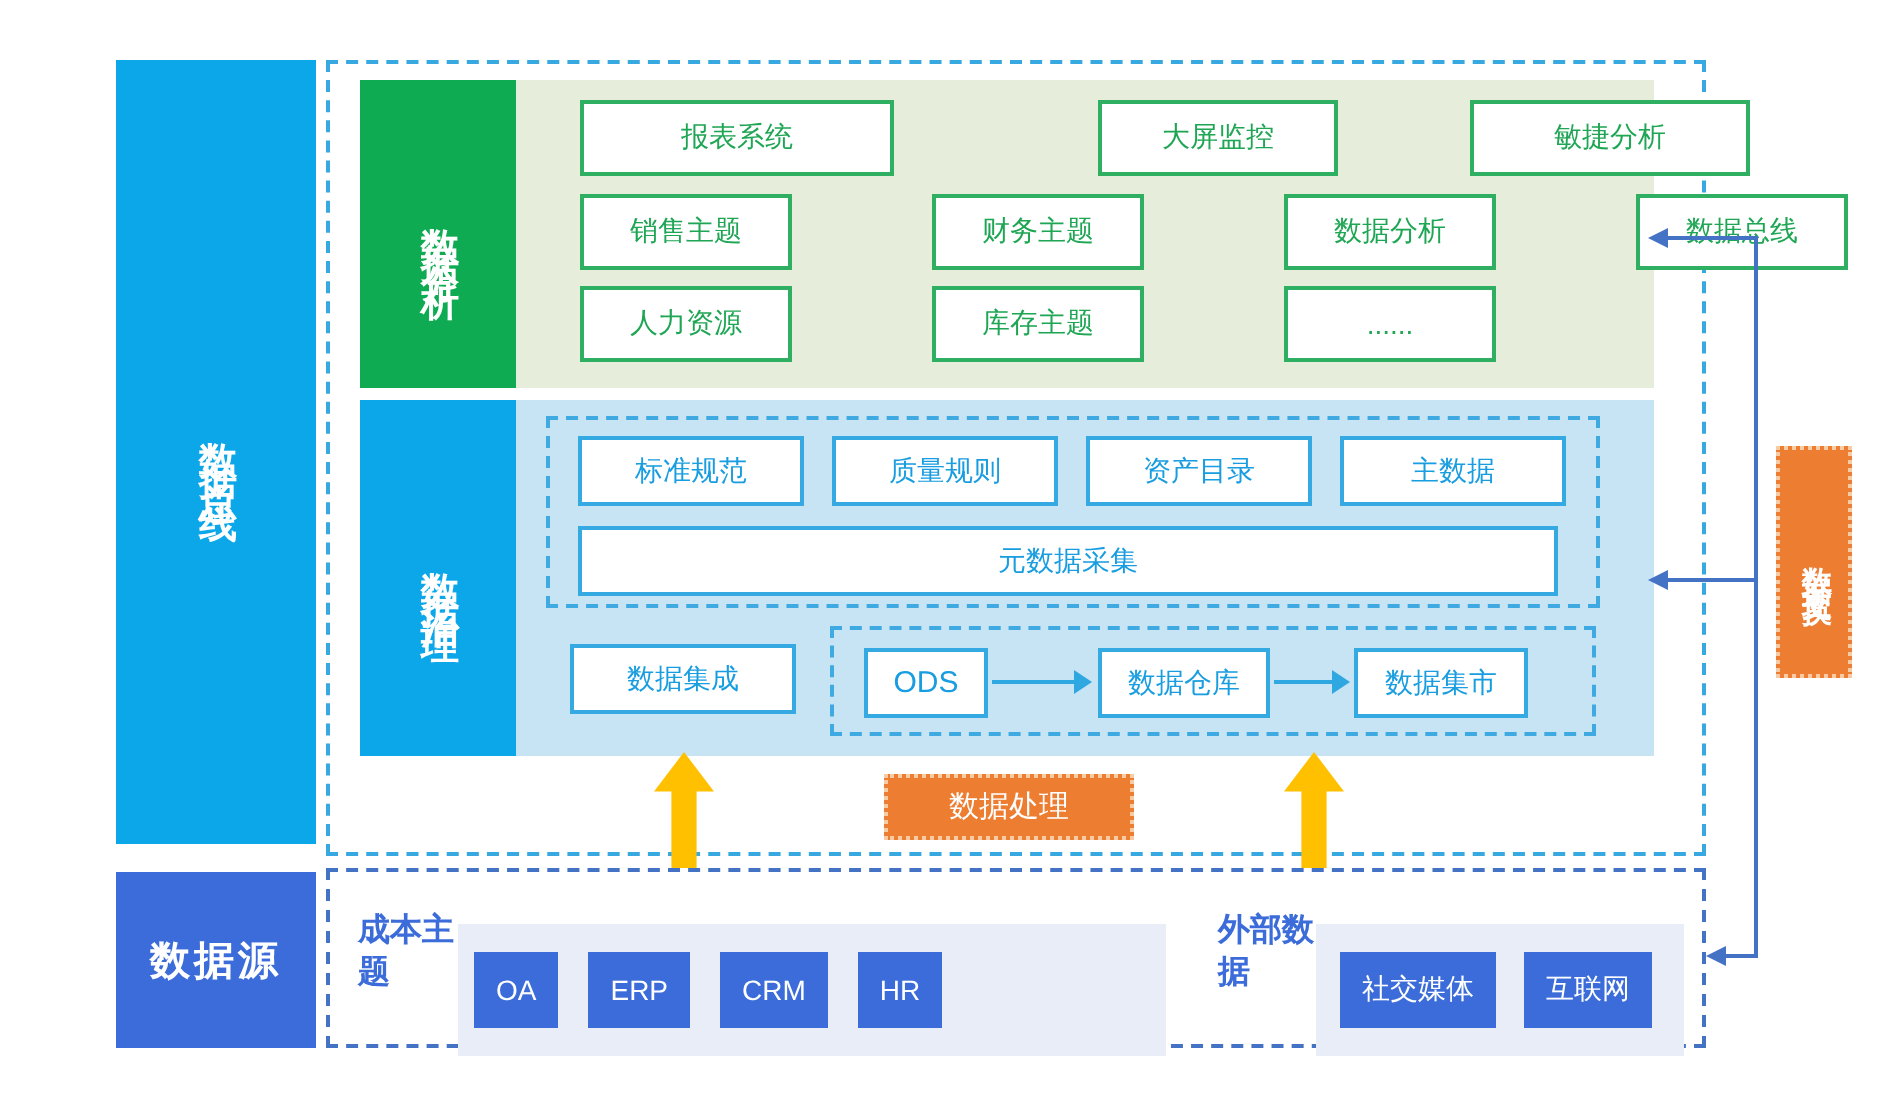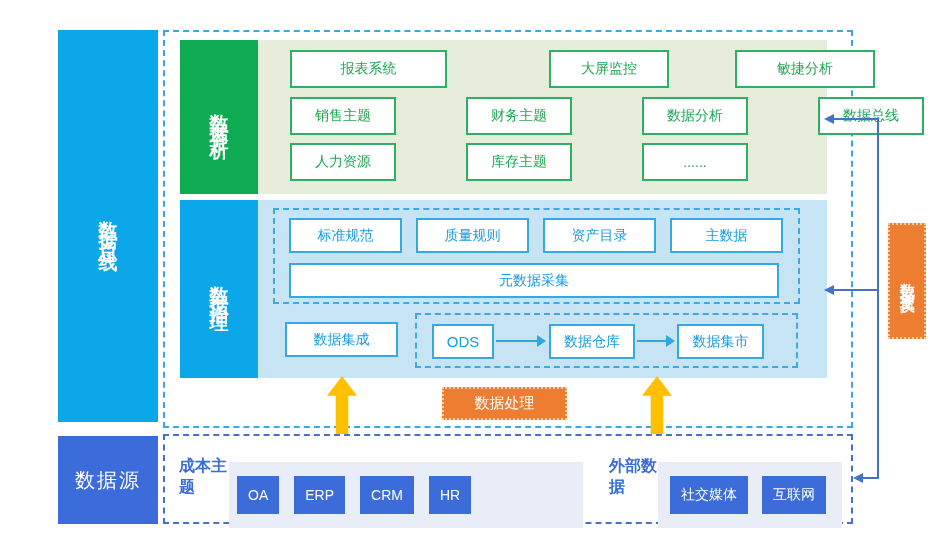--- a/index.html
+++ b/index.html
@@ -9,21 +9,21 @@
 
   
   .vlabel{writing-mode:vertical-rl;text-orientation:upright;color:#fff;font-weight:bold;
           display:flex;align-items:center;justify-content:center;}
 
   
   .bus-bar{left:58px;top:30px;width:100px;height:392px;background:#0BA7E9;
            display:flex;align-items:center;justify-content:center;}
   .source-bar{left:58px;top:436px;width:100px;height:88px;background:#3B6CD9;
               display:flex;align-items:center;justify-content:center;
-              color:#fff;font-weight:normal;font-size:20px;letter-spacing:2px;}
+              color:#fff;font-weight:bold;font-size:20px;letter-spacing:2px;}
 
   
   .outer-dashed{left:163px;top:30px;width:690px;height:398px;border:2px dashed #38A8E0;}
   .source-dashed{left:163px;top:434px;width:690px;height:90px;border:2px dashed #4472C4;}
 
   
   .analysis-label{left:180px;top:40px;width:78px;height:154px;background:#0FAB52;font-size:19px;letter-spacing:9px;}
   .analysis-panel{left:258px;top:40px;width:569px;height:154px;background:#E6EEDB;}
   .a-row{position:absolute;left:32px;display:flex;gap:40px;}
   .abox{height:38px;background:#fff;border:2px solid #2FAF62;color:#1FA654;font-size:14px;

